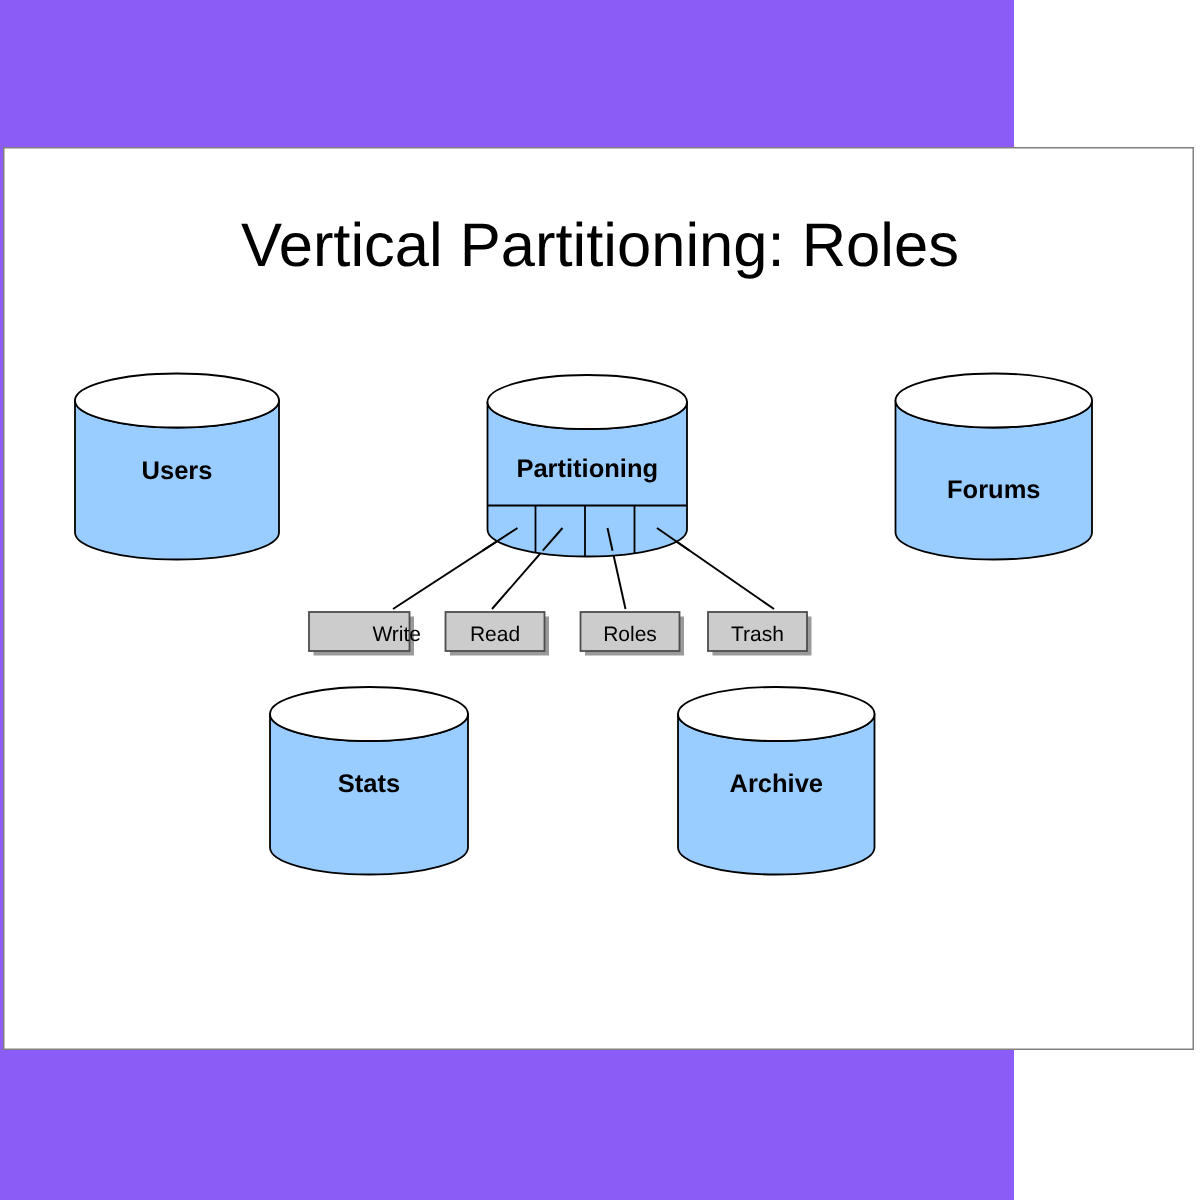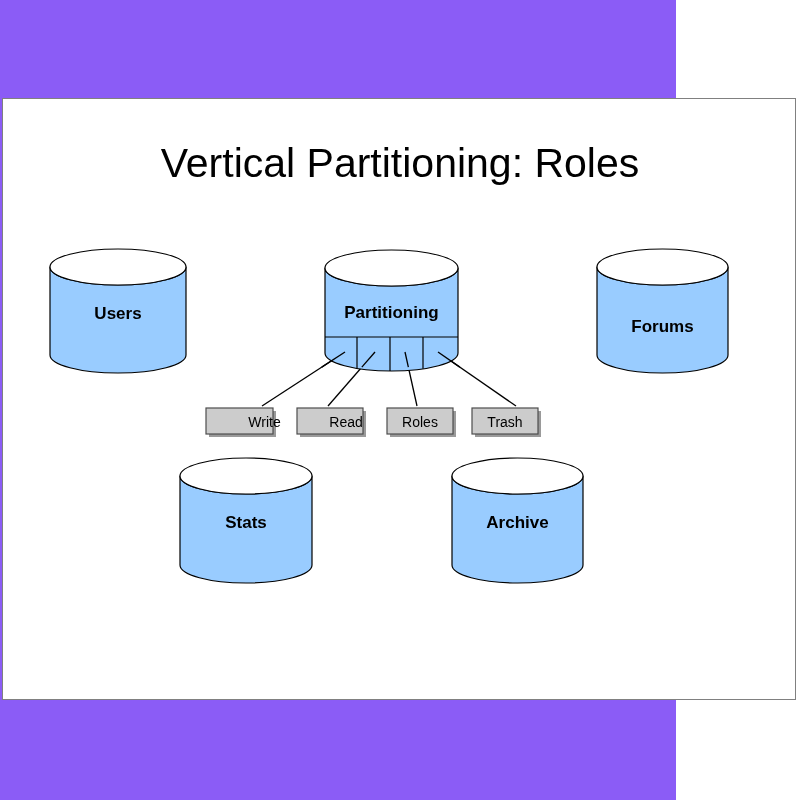--- a/index.html
+++ b/index.html
@@ -137,18 +137,18 @@
       </g>
   </svg>
 
   <div id="labels-layer">
       <div class="node-label cyl-label" style="left: 50px; width: 136px; top: 303.56px;">Users</div>
       <div class="node-label cyl-label" style="left: 325px; width: 133px; top: 303.24px;">Partitioning</div>
       <div class="node-label cyl-label" style="left: 597px; width: 131px; top: 317px;">Forums</div>
       <div class="node-label cyl-label" style="left: 180px; width: 132px; top: 513px;">Stats</div>
       <div class="node-label cyl-label" style="left: 452px; width: 131px; top: 513px;">Archive</div>
       <div class="role-label" style="left: 206px; width: 67px; top: 409px; height: 26px; line-height: 26px; padding-left: 25px;">Write</div>
-      <div class="role-label" style="left: 297px; width: 66px; top: 409px; height: 26px; line-height: 26px; padding-left: 16px;">Read</div>
+      <div class="role-label" style="left: 297px; width: 66px; top: 409px; height: 26px; line-height: 26px;">Read</div>
       <div class="role-label" style="left: 387px; width: 66px; top: 409px; height: 26px; line-height: 26px;">Roles</div>
       <div class="role-label" style="left: 472px; width: 66px; top: 409px; height: 26px; line-height: 26px;">Trash</div>
     </div>
 
 </div>
 
 </body></html>

